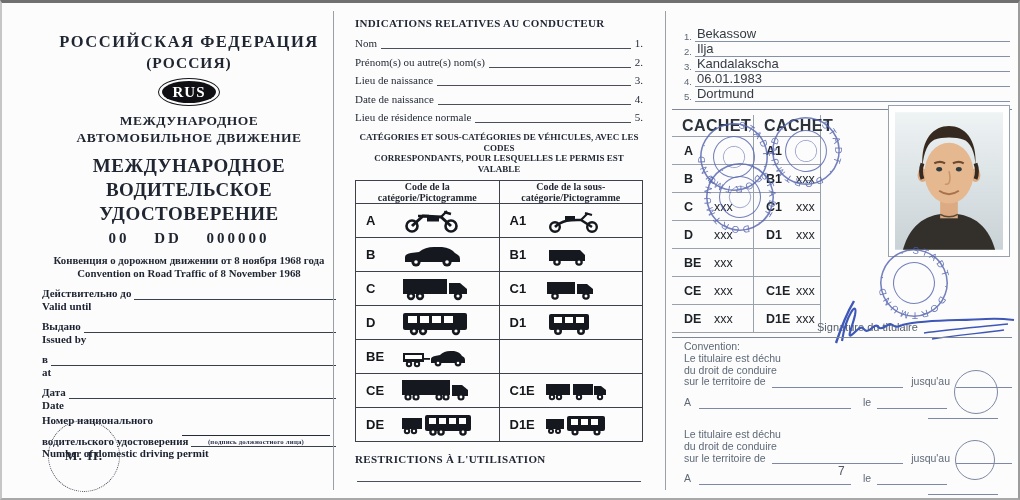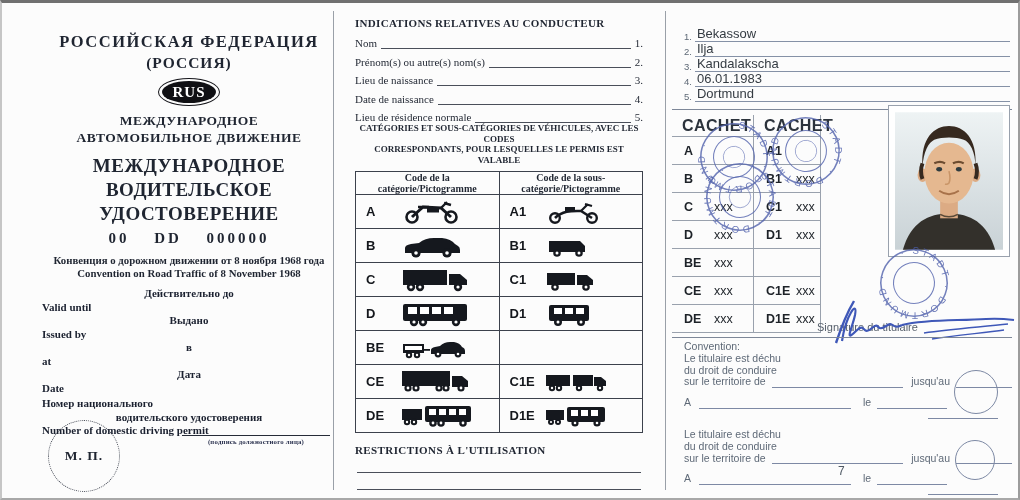--- a/index.html
+++ b/index.html
@@ -21,36 +21,36 @@
   .country2{font-size:15.5px;font-weight:bold;letter-spacing:1px;margin-top:2px;}
   .rus-wrap{margin-top:6px;}
   .rus-outer{display:inline-block;border:1.5px solid #15151a;border-radius:50%;padding:2px 3px;}
   .rus{display:inline-flex;align-items:center;justify-content:center;width:54px;height:22px;background:#101014;color:#fff;border-radius:50%;font-weight:bold;font-size:15px;letter-spacing:1px;}
   .subt{font-size:13.5px;font-weight:bold;letter-spacing:.5px;margin-top:6px;line-height:17px;}
   .title-ru{font-size:19px;font-weight:bold;margin-top:8px;line-height:24px;letter-spacing:.5px;}
   .permit-no{font-size:15px;font-weight:bold;margin-top:4px;letter-spacing:3px;word-spacing:18px;}
   .title-en{font-size:19.5px;font-weight:bold;margin-top:7px;letter-spacing:.5px;}
   .conv{font-size:10.8px;font-weight:bold;margin-top:7px;line-height:12.5px;}
   .lfields{margin-top:9px;font-size:11px;font-weight:bold;line-height:11.5px;color:#1b2130;}
-  .lf{display:flex;align-items:center;margin-top:2px;flex-direction:column;}
+  .lf{display:flex;align-items:flex-end;margin-top:9px;}
   .lf .lbl{white-space:nowrap;}
   .lf .ln{flex:1;border-bottom:1px solid #3a3f4c;margin-left:3px;height:2px;}
   .lf-en{margin-top:1px;}
   .seal{position:absolute;left:26px;top:417px;width:70px;height:70px;border:1.5px dotted #3d424e;border-radius:50%;display:flex;align-items:center;justify-content:center;font-size:13.5px;font-weight:bold;letter-spacing:1px;}
   .sig-official{position:absolute;left:160px;top:432px;width:148px;border-top:1.5px solid #262b38;text-align:center;font-size:6.8px;font-weight:bold;color:#2c3350;padding-top:2px;letter-spacing:.2px;}
 
   
   .panel-mid{position:absolute;left:332px;top:0;width:331px;height:496px;box-sizing:border-box;padding:14px 22px 0 21px;}
   .m-head{text-align:left;font-size:11px;font-weight:bold;letter-spacing:.3px;}
   .mfields{margin-top:8px;font-size:11px;}
   .mf{display:flex;align-items:flex-end;margin-top:6.5px;}
   .mf .mlbl{white-space:nowrap;}
   .mf .mline{flex:1;border-bottom:1px solid #4a4f5a;margin:0 4px;height:2px;}
   .mf .mnum{white-space:nowrap;}
-  .m-cat{ text-align:center;font-size:9px;font-weight:bold;line-height:10.5px;}
+  .m-cat{ text-align:center;font-size:9px;font-weight:bold;margin-top:9px;line-height:10.5px;}
   table.veh{border-collapse:collapse;margin-top:6px;width:100%;}
   table.veh th, table.veh td{border:1.2px solid #3c414c;}
   table.veh th{font-size:10px;font-weight:bold;height:22px;padding:0 2px;}
   table.veh td{height:33px;padding:0 0 0 10px;}
   .vcell{display:flex;align-items:center;gap:9px;}
   .vcode{font-family:"Liberation Sans", sans-serif;font-weight:bold;font-size:13px;color:#14171c;min-width:26px;}
   .pict{flex:0 0 auto;}
   .m-restr{font-size:11px;font-weight:bold;letter-spacing:.4px;margin-top:11px;}
   .rline{border-bottom:1.3px solid #4a4f5a;height:16px;margin:0 2px;}
 

